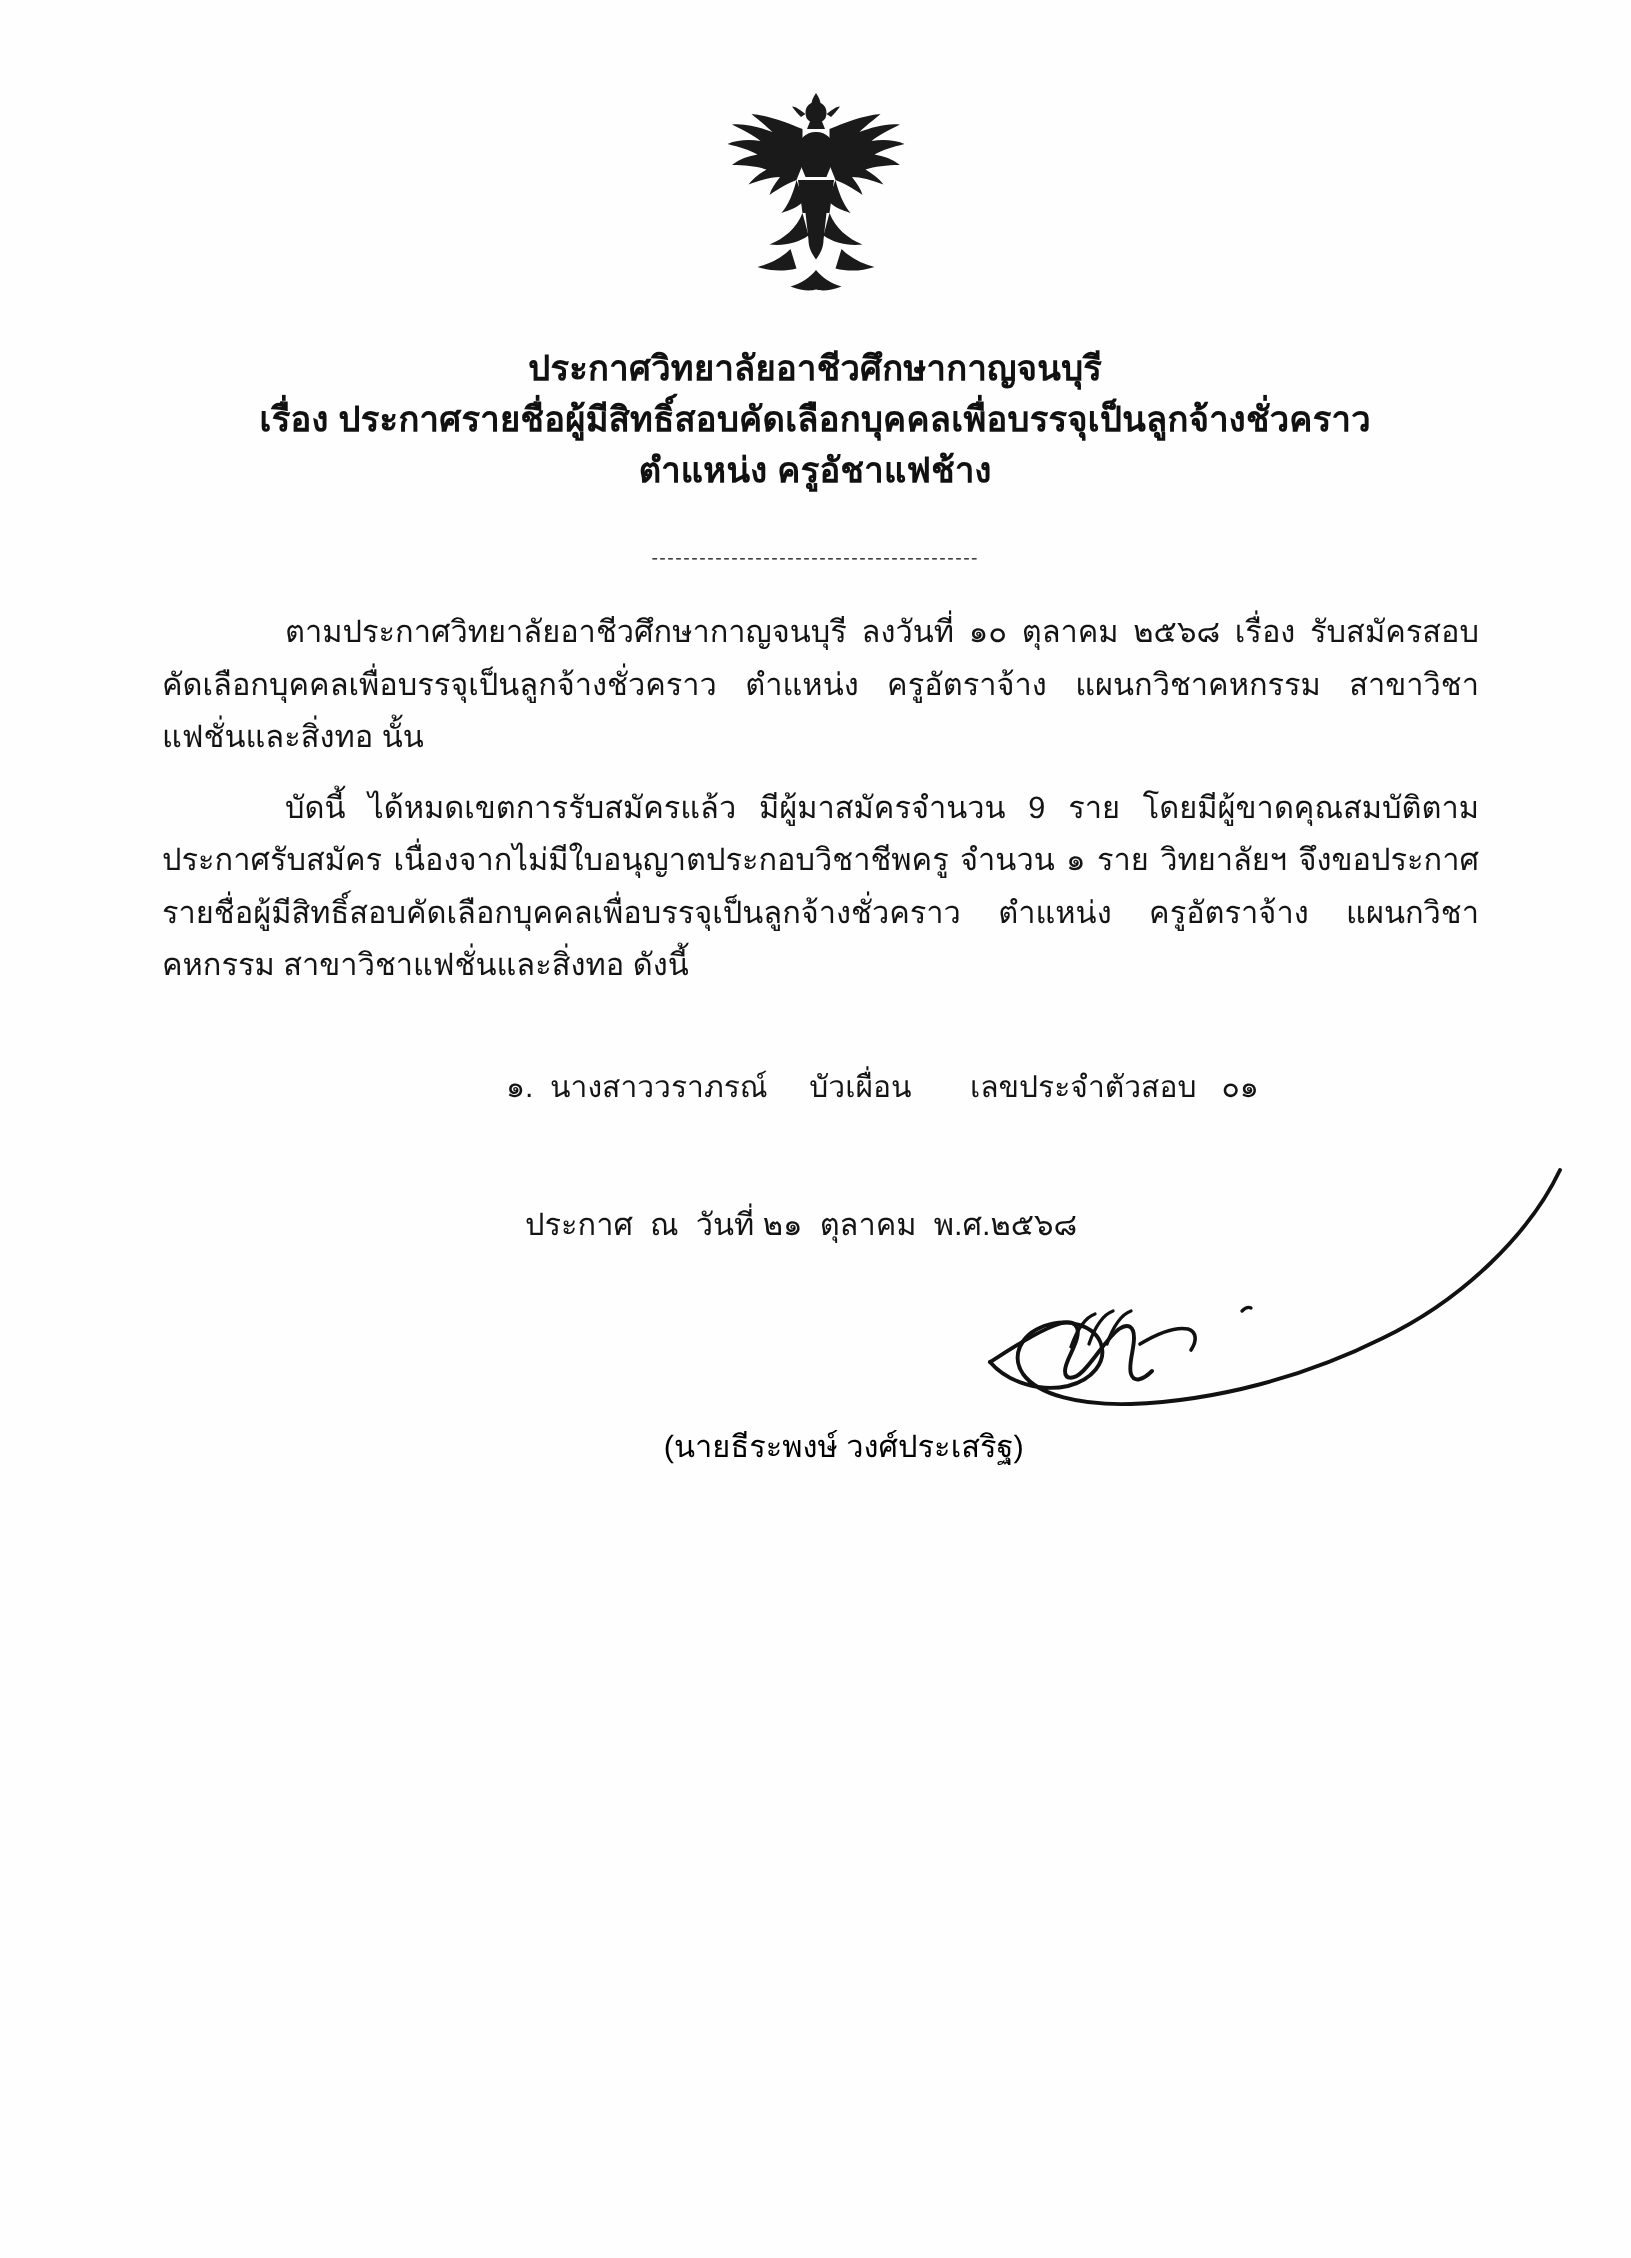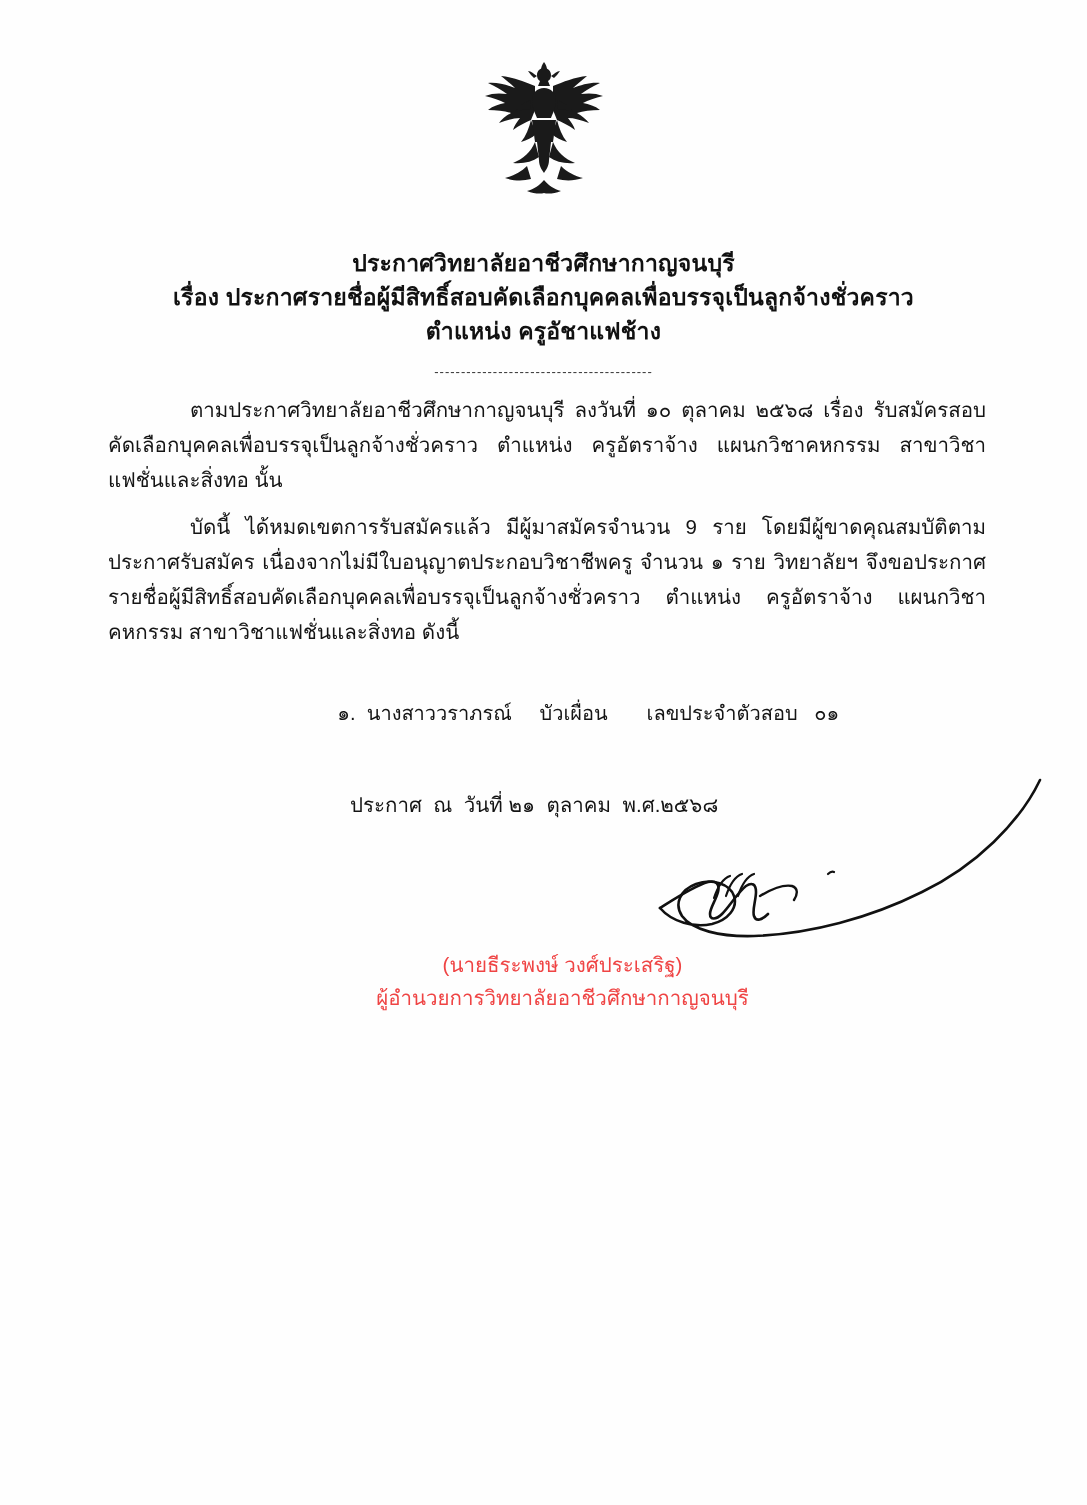--- a/index.html
+++ b/index.html
@@ -30,21 +30,21 @@
     display: flex;
     justify-content: center;
   }
   .emblem {
     width: 150px;
     height: 142px;
   }
   
   .heading {
     position: absolute;
-    top: 246px;
+    top: 228px;
     left: 0;
     right: 0;
     text-align: center;
   }
   .heading .line {
     font-size: 23px;
     font-weight: bold;
     line-height: 34px;
     letter-spacing: 0.2px;
     color: #111;
@@ -58,21 +58,21 @@
     text-align: center;
     color: #333;
     font-size: 13px;
     letter-spacing: 1px;
     white-space: nowrap;
     overflow: hidden;
   }
   
   .body-area {
     position: absolute;
-    top: 392px;
+    top: 404px;
     left: 108px;
     width: 878px;
   }
   p.para {
     margin: 0 0 12px 0;
     font-size: 20.5px;
     line-height: 35px;
     text-align: justify;
     text-justify: inter-word;
     color: #141414;
@@ -115,21 +115,21 @@
   .sign-block {
     position: absolute;
     top: 948px;
     left: 0;
     right: 0;
     text-align: center;
   }
   .sign-block .sline {
     font-size: 20.5px;
     line-height: 33px;
-    color: #ef4444;
+    color: #000000;
     padding-left: 38px;
   }
 </style>
 </head>
 <body>
 
 <div class="page">
 
   <div class="emblem-wrap">
     <svg class="emblem" viewBox="0 0 150 142" aria-hidden="true">
@@ -186,16 +186,15 @@
         <path d="M230 138c16-10 34-22 48-26 8-2 12 2 10 10-2 8-8 16-8 22 0 6 6 6 12 0 8-8 16-22 24-28 6-4 10-2 10 6 0 8-4 18-2 24 2 6 8 4 14-2" stroke-width="2.6"></path>
         <path d="M284 128c4-12 10-20 16-22M296 126c4-12 10-20 16-22M308 126c4-12 10-20 16-22" stroke-width="2.2"></path>
         <path d="M330 126c10-6 22-12 32-10 6 2 6 8 2 14" stroke-width="2.4"></path>
         <path d="M398 104c2-2 4-3 6-2" stroke-width="2.2"></path>
       </g>
     </svg>
   </div>
 
   <div class="sign-block">
     <div class="sline">(นายธีระพงษ์  วงศ์ประเสริฐ)</div>
-    <div class="sline">ผู้อำนวยการวิทยาลัยอาชีวศึกษากาญจนบุรี</div>
   </div>
 
 </div>
 
 </body></html>

